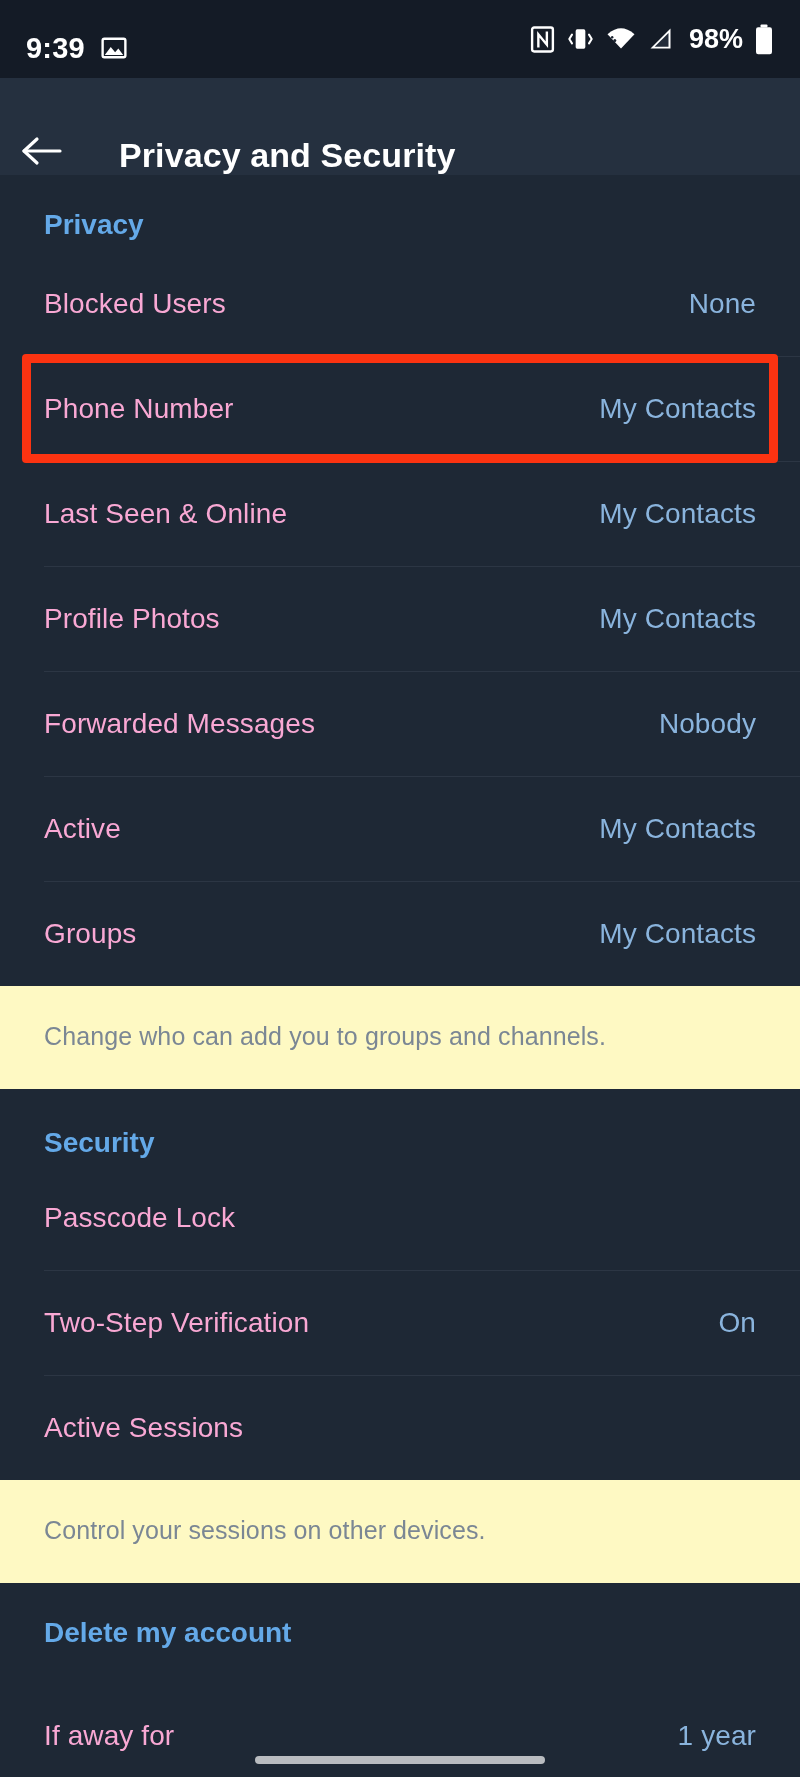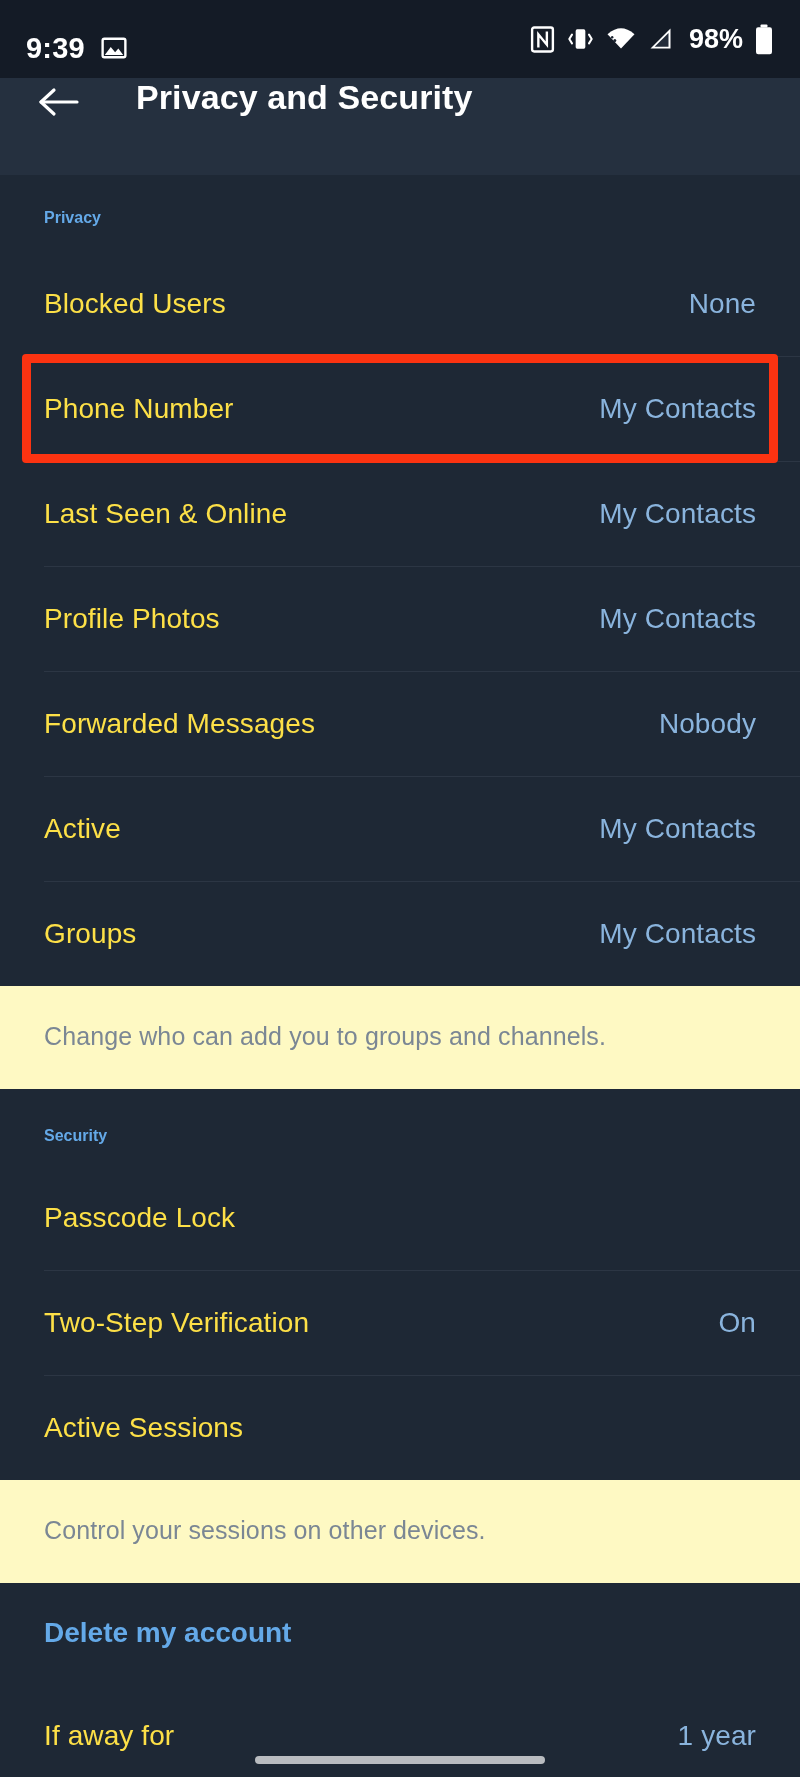--- a/index.html
+++ b/index.html
@@ -22,50 +22,50 @@
   .sb-spacer { flex: 1; }
   .sb-right { display: flex; align-items: center; gap: 11px; }
   .sb-pct { font-size: 27px; font-weight: 700; margin-left: 4px; text-align: right; }
 
   .ic { display:inline-block; line-height:0; }
   .ic svg { display:block; }
 
   
   .header {
     height: 97px; background: #25303f;
-    display: flex; align-items: flex-start; padding: 0 0 0 35px;
+    display: flex; align-items: flex-end; padding: 0 0 0 18px;
   }
   .back-btn {
     width: 48px; height: 48px; display:flex; align-items:center; justify-content:center;
     flex: 0 0 auto;
   }
   .header-title {
     color: #ffffff; font-size: 34px; font-weight: 700;
     margin-left: 53px; letter-spacing: .1px;
   }
 
   
   .content { position:relative; background:#1e2835; }
 
   .section-head {
-    color: #64a9e8; font-size: 16px; font-weight: 700;
+    color: #64a9e8; font-size: 28px; font-weight: 700;
     padding: 34px 0 0 44px; height: 76px;
     display:flex; align-items:flex-start;
   }
   .sec-sec-head { padding-top: 38px; }
 
   .row {
     height: 105px; display: flex; align-items: center;
     padding: 0 44px; position: relative;
   }
   .row + .row::before {
     content:''; position:absolute; left:44px; right:0; top:0;
     height:1px; background:#2c3644;
   }
-  .row-label { color: #fde047; font-size: 28px; flex:1; letter-spacing:.1px; }
+  .row-label { color: #f9a8d4; font-size: 28px; flex:1; letter-spacing:.1px; }
   .row-value { color: #8ab4dd; font-size: 28px; letter-spacing:.1px; }
 
   .caption {
     background: #fef9c3; color: #7b8794;
     font-size: 25px; padding: 36px 44px 38px 44px;
     letter-spacing:.1px;
   }
 
   .link-row {
     height: 100px; display:flex; align-items:center; padding: 0 44px;

